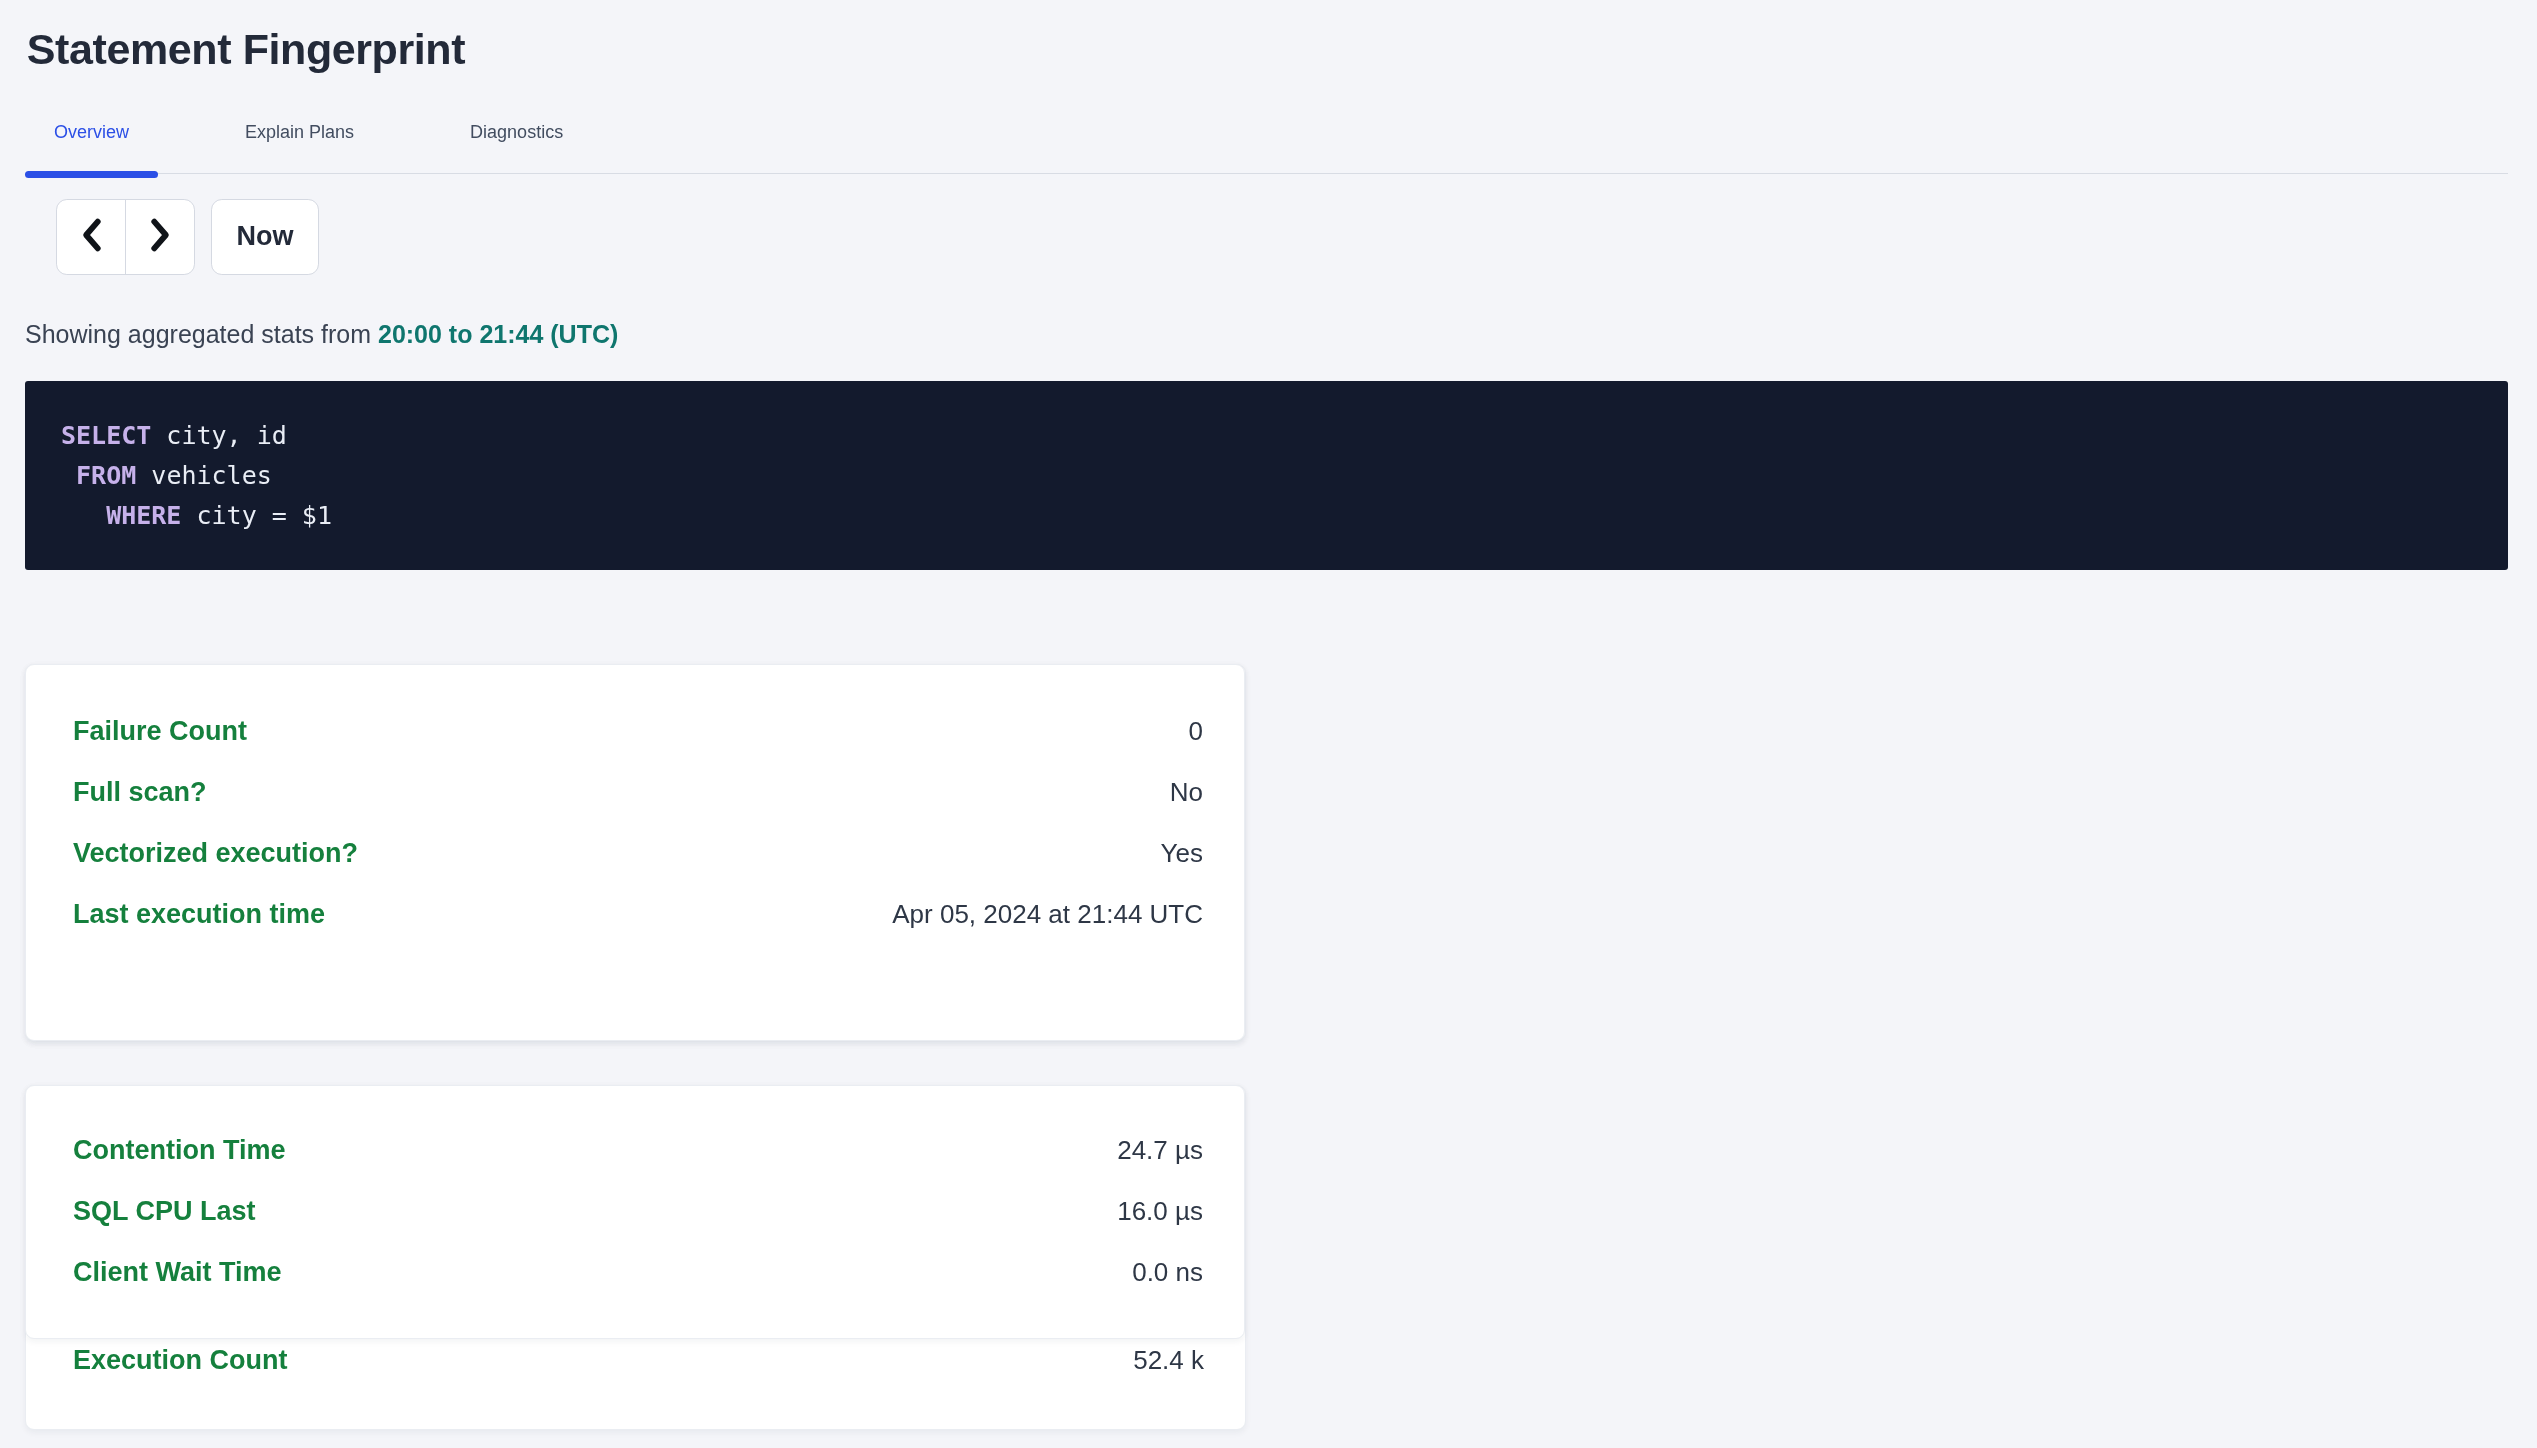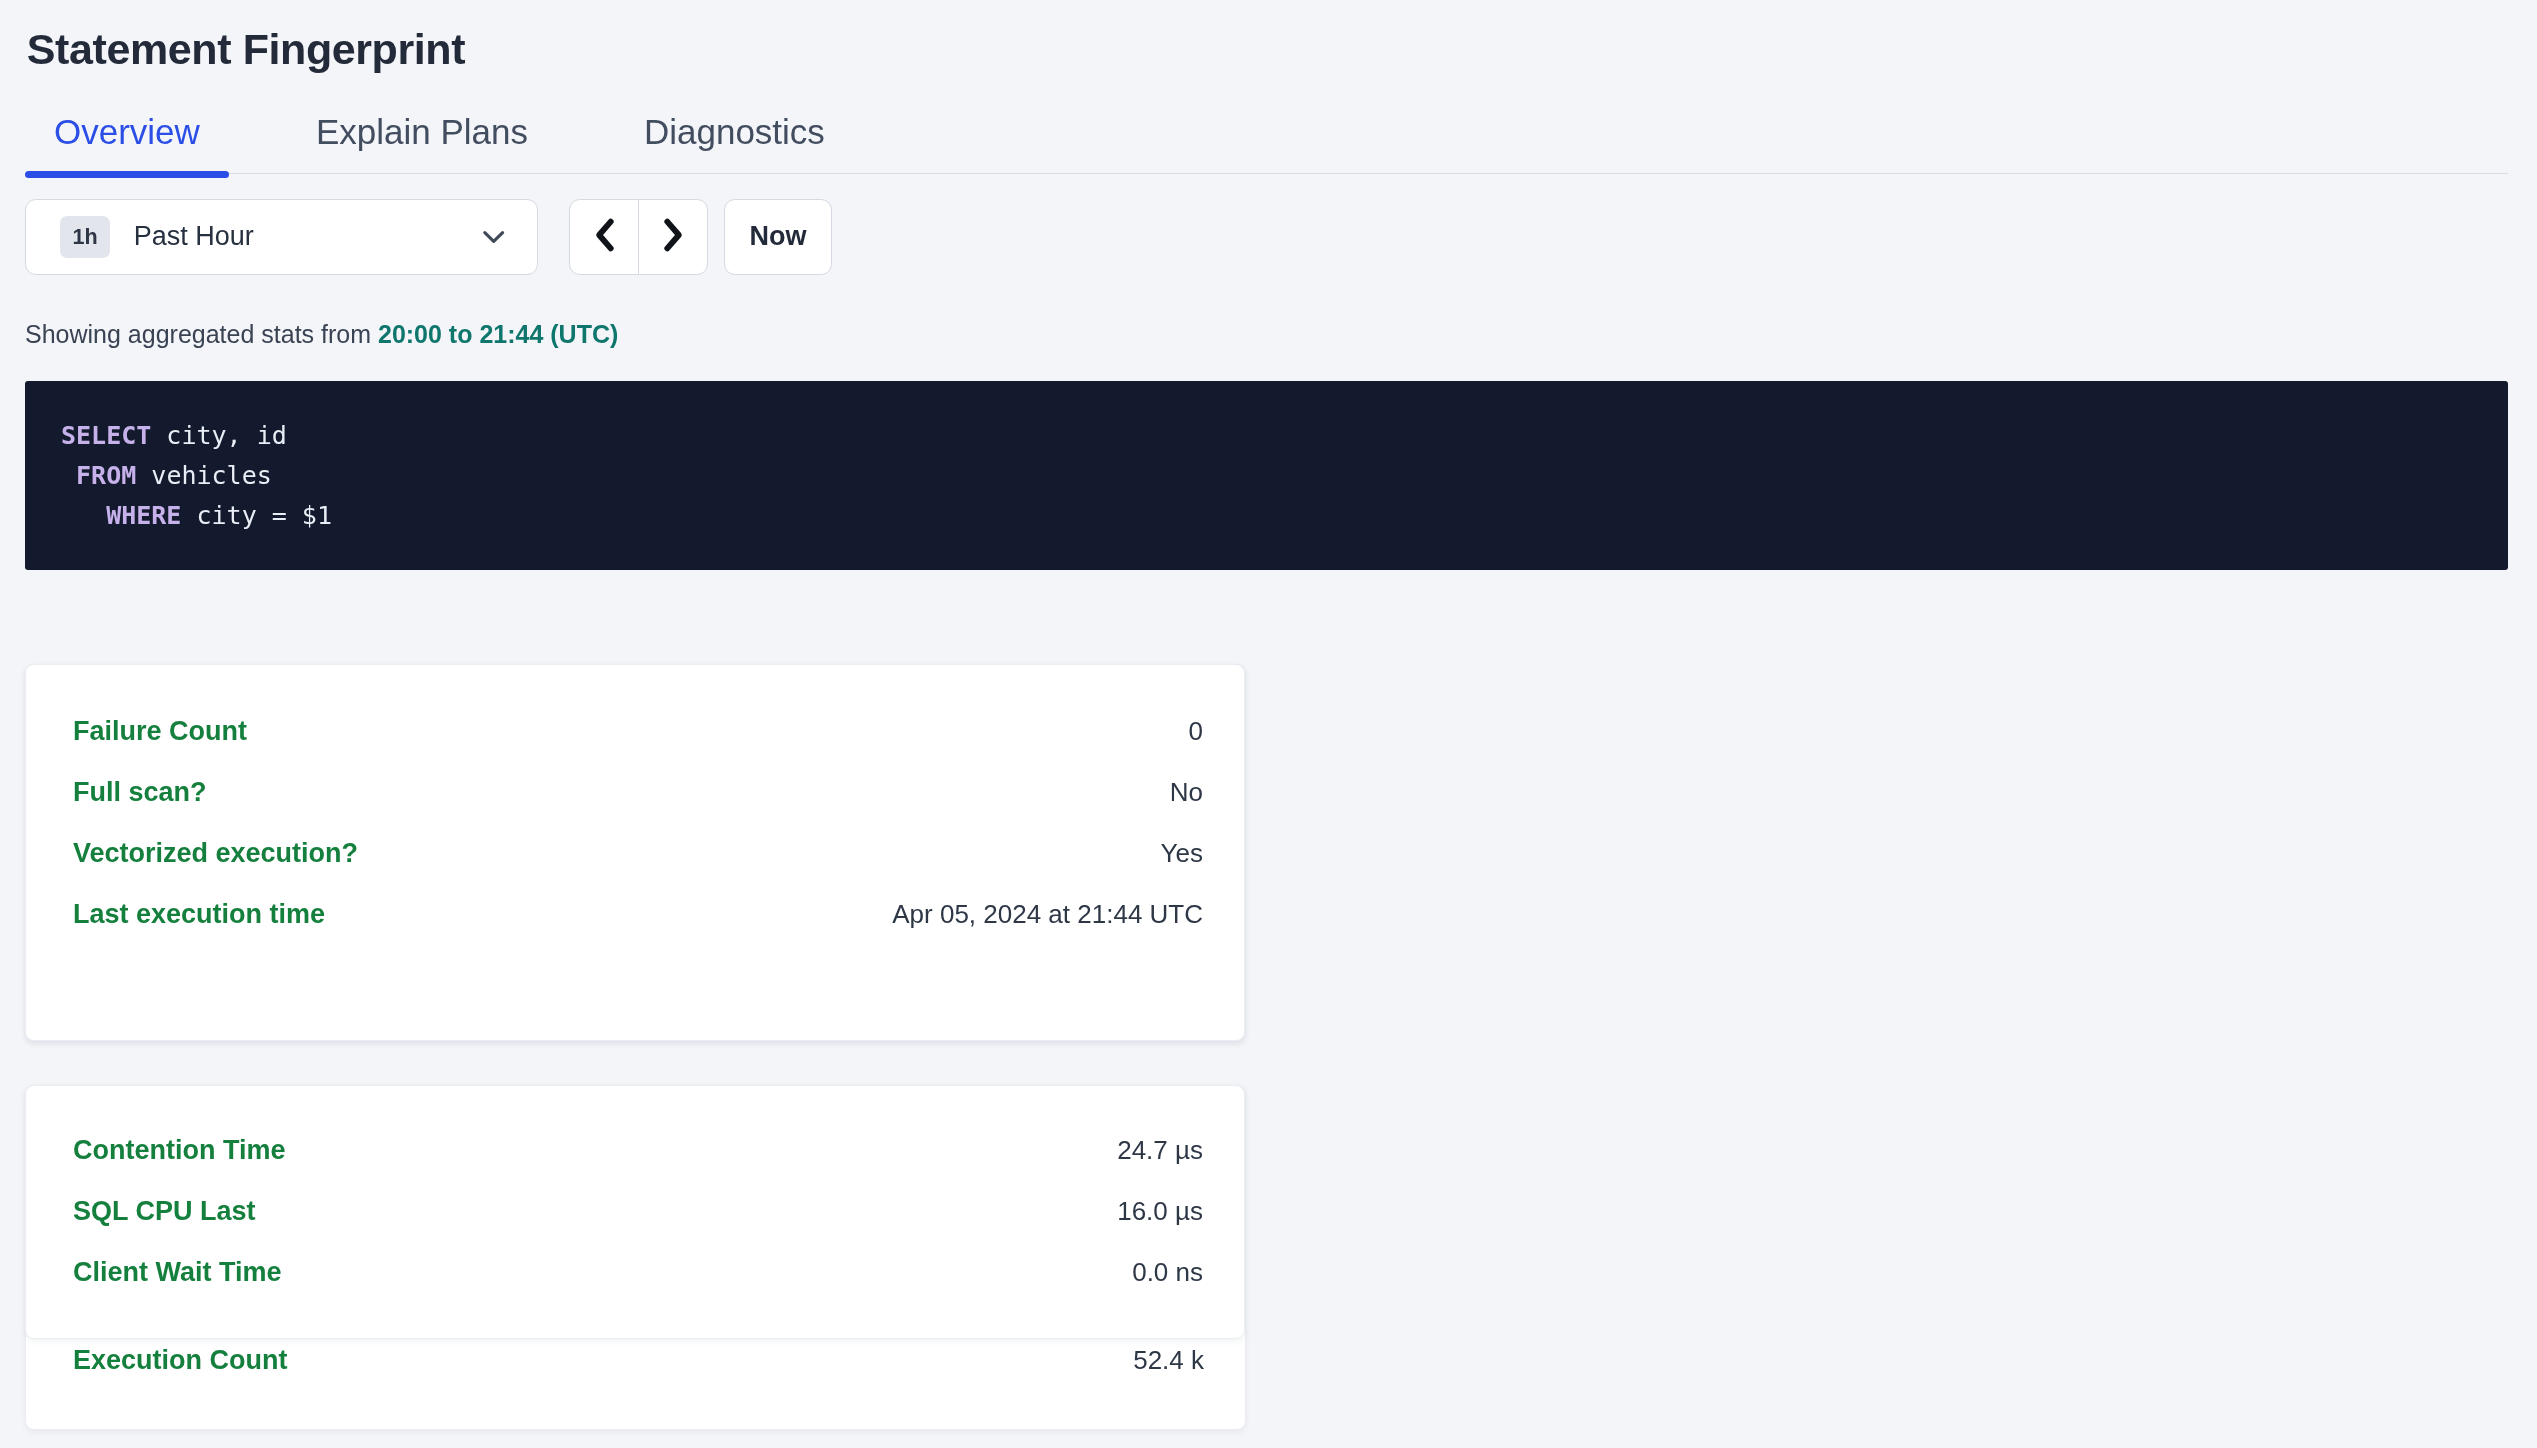--- a/index.html
+++ b/index.html
@@ -22,21 +22,21 @@
   
   .tabs {
     margin-top:40px;
     display:flex;
     border-bottom:1.8px solid #d8dce4;
   }
   .tab {
     position:relative;
     padding:0 29px 23.4px 29px;
     margin-right:58px;
-    font-size:35px; line-height:34px;
+    font-size:18px; line-height:34px;
     color:#424d60;
     cursor:pointer;
   }
   .tab.active { color:#2b4fe6; }
   .tab-underline {
     position:absolute; left:0; right:0; bottom:-5.4px;
     height:7.2px; border-radius:3.6px;
     background:#2b4fe6;
   }
 
@@ -129,29 +129,20 @@
     </div>
     <div class="tab">
       <span>Explain Plans</span>
     </div>
     <div class="tab">
       <span>Diagnostics</span>
     </div>
   </div>
 
   <div class="controls">
-    <div class="ctl dropdown">
-      <span class="range-badge">1h</span>
-      <span class="range-label">Past Hour</span>
-      <span class="caret">
-        <svg width="23.4" height="16" viewBox="0 0 26 18">
-            <path d="M3 4 L13 14 L23 4" fill="none" stroke="#3f4958" stroke-width="3.5" stroke-linecap="round" stroke-linejoin="round"></path>
-          </svg>
-      </span>
-    </div>
 
     <div class="ctl btn-group">
       <button class="nav-btn prev">
         <span>
           <svg width="25" height="36" viewBox="0 0 28 40">
               <path d="M21 5 L8 20 L21 35" fill="none" stroke="#101419" stroke-width="6.5" stroke-linecap="round" stroke-linejoin="round"></path>
             </svg>
         </span>
       </button>
       <button class="nav-btn">

